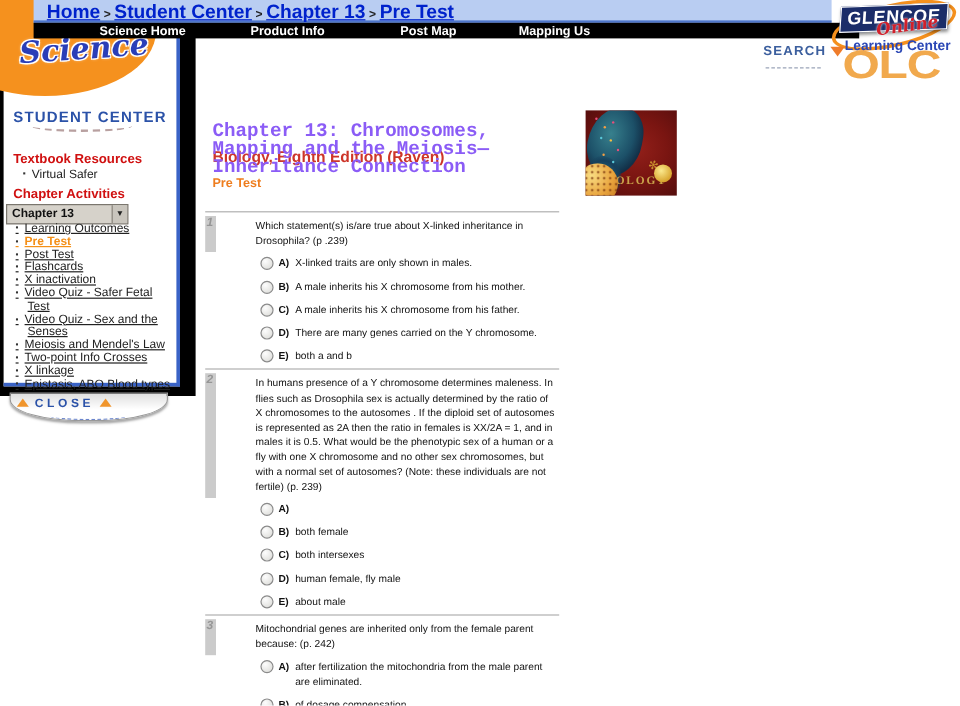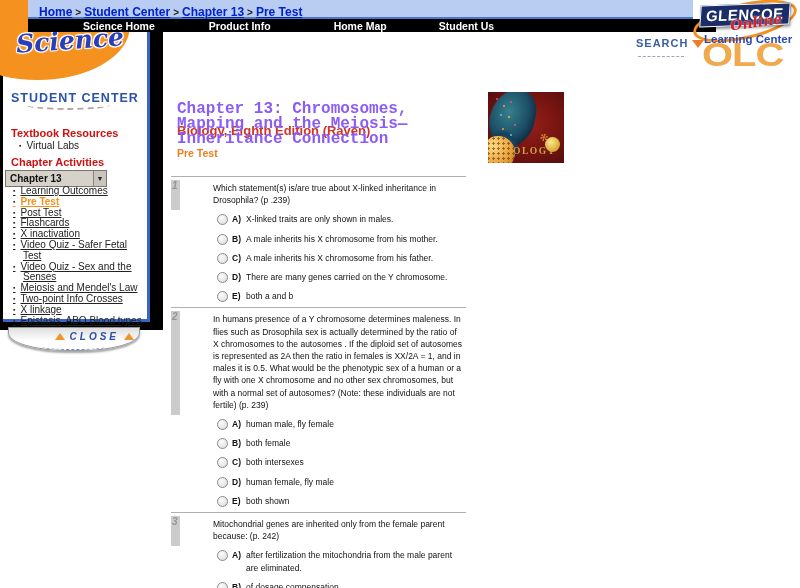--- a/index.html
+++ b/index.html
@@ -2,21 +2,21 @@
 <html><head>
 <meta charset="utf-8">
 <style>
   html,body{margin:0;padding:0;}
   .page{position:relative;width:800px;height:588px;background:#fff;overflow:hidden;
         font-family:"Liberation Sans",sans-serif;}
 
   
   .crumbbar{position:absolute;left:28px;top:0;width:665px;height:15px;background:#b9cdf2;
             border-bottom:2px solid #4d76ca;z-index:4;padding-top:2px;}
-  .crumbbar a{color:#0022cc;font-size:12px;font-weight:bold;text-decoration:underline;margin:0 3px;}
+  .crumbbar a{color:#0022cc;font-size:16px;font-weight:bold;text-decoration:underline;margin:0 3px;}
   .crumb-sep{color:#222;font-size:10px;font-weight:bold;}
   .crumb-inner{padding-left:8px;}
 
   .navbar{position:absolute;left:8px;top:19px;width:688px;height:13px;background:#000;z-index:4;
           display:flex;align-items:center;margin-left:20px;}
   .nav-item{color:#fff;font-size:10.5px;font-weight:bold;white-space:nowrap;cursor:pointer;}
   .nav-item:nth-child(1){margin-left:55px;}
   .nav-item:nth-child(2){margin-left:54px;}
   .nav-item:nth-child(3){margin-left:63px;}
   .nav-item:nth-child(4){margin-left:52px;}
@@ -51,22 +51,22 @@
              font-size:7px;text-align:center;line-height:15px;color:#222;}
   .sel-arrow::after{content:"▼";}
 
   .chaplist{position:absolute;left:13px;top:186px;width:132px;z-index:5;margin:0;padding:0;
             list-style:none;font-size:10px;line-height:10.8px;color:#222;}
   .chaplist li{padding-left:10px;text-indent:-10px;cursor:pointer;text-decoration:underline;}
   .chaplist li.active{color:#f49018;font-weight:bold;}
 
   .close-tab{position:absolute;left:8px;top:327px;width:130px;height:22px;z-index:2;cursor:pointer;
              background:linear-gradient(#dfdfdf,#ffffff 60%);border:1px solid #999;
-             border-radius:0 0 60px 60px / 0 0 18px 18px;text-align:right;
-             box-shadow:0 2px 2px rgba(0,0,0,.35);font-style:italic;}
+             border-radius:0 0 60px 60px / 0 0 18px 18px;text-align:left;
+             box-shadow:0 2px 2px rgba(0,0,0,.35);}
   .close-label{color:#2b52a8;font-weight:bold;font-size:10px;letter-spacing:3px;vertical-align:2px;}
   .tri-up{display:inline-block;width:0;height:0;border-left:5px solid transparent;
           border-right:5px solid transparent;border-bottom:7px solid #f0952c;margin:0 5px;vertical-align:2px;}
   .close-dash{width:64px;height:5px;margin:-2px auto 0;border-bottom:1px dashed #6c86cc;border-radius:50%;}
 
   
   .search{position:absolute;left:636px;top:33px;z-index:6;cursor:pointer;}
   .search-label{color:#3c5f9e;font-weight:bold;font-size:11px;letter-spacing:1px;}
   .tri-down{display:inline-block;width:0;height:0;border-left:6px solid transparent;
             border-right:6px solid transparent;border-top:8px solid #ef7c2a;margin-left:4px;vertical-align:-1px;}
@@ -135,21 +135,21 @@
   <div class="leftcol"></div>
   <div class="sidebox"></div>
 
   <div class="sci-ellipse"></div>
   <div class="sci-text">Science</div>
 
   <div class="sc-title">STUDENT CENTER</div>
   <div class="sc-dash"></div>
 
   <div class="side-h h-textbook">Textbook Resources</div>
-  <div class="vlabs">Virtual Labs</div>
+  <div class="vlabs">Virtual Safer</div>
 
   <div class="side-h h-activities">Chapter Activities</div>
 
   <div class="chap-select">
     <span class="sel-arrow"></span>
     <span>Chapter 13</span>
   </div>
 
   <ul class="chaplist" id="chaplist">
       <li>Learning Outcomes</li>
@@ -169,22 +169,22 @@
     <span class="tri-up"></span><span class="close-label">CLOSE</span><span class="tri-up"></span>
     <div class="close-dash"></div>
   </div>
 
   <div class="crumbbar">
     <span class="crumb-inner" id="breadcrumb"><a>Home</a><span class="crumb-sep">&gt;</span><a>Student Center</a><span class="crumb-sep">&gt;</span><a>Chapter 13</a><span class="crumb-sep">&gt;</span><a>Pre Test</a></span>
   </div>
   <div class="navbar" id="navbar">
       <span class="nav-item">Science Home</span>
       <span class="nav-item">Product Info</span>
-      <span class="nav-item">Home Map</span>
-      <span class="nav-item">Student Us</span>
+      <span class="nav-item">Post Map</span>
+      <span class="nav-item">Mapping Us</span>
     </div>
 
   <div class="search">
     <span class="search-label">SEARCH</span><span class="tri-down"></span>
     <div class="search-dash"></div>
   </div>
 
   <div class="logo">
     <div class="swoosh"></div>
     <div class="olc">OLC</div>
@@ -244,41 +244,40 @@
       <div class="question">
         <div class="qhead">
           <div class="qbar">
             <span class="qnum">2</span>
           </div>
           <div class="qtext">In humans presence of a Y chromosome determines maleness. In flies such as Drosophila sex is actually determined by the ratio of X chromosomes to the autosomes . If the diploid set of autosomes is represented as 2A then the ratio in females is XX/2A = 1, and in males it is 0.5. What would be the phenotypic sex of a human or a fly with one X chromosome and no other sex chromosomes, but with a normal set of autosomes? (Note: these individuals are not fertile) (p. 239)</div>
         </div>
         <div class="opt">
           <span class="radio"></span>
           <span class="opt-letter">A)</span>
-          <span class="opt-text">human male, fly female</span>
         </div>
         <div class="opt">
           <span class="radio"></span>
           <span class="opt-letter">B)</span>
           <span class="opt-text">both female</span>
         </div>
         <div class="opt">
           <span class="radio"></span>
           <span class="opt-letter">C)</span>
           <span class="opt-text">both intersexes</span>
         </div>
         <div class="opt">
           <span class="radio"></span>
           <span class="opt-letter">D)</span>
           <span class="opt-text">human female, fly male</span>
         </div>
         <div class="opt">
           <span class="radio"></span>
           <span class="opt-letter">E)</span>
-          <span class="opt-text">both shown</span>
+          <span class="opt-text">about male</span>
         </div>
       </div>
       <div class="question">
         <div class="qhead">
           <div class="qbar">
             <span class="qnum">3</span>
           </div>
           <div class="qtext">Mitochondrial genes are inherited only from the female parent because: (p. 242)</div>
         </div>
         <div class="opt">

